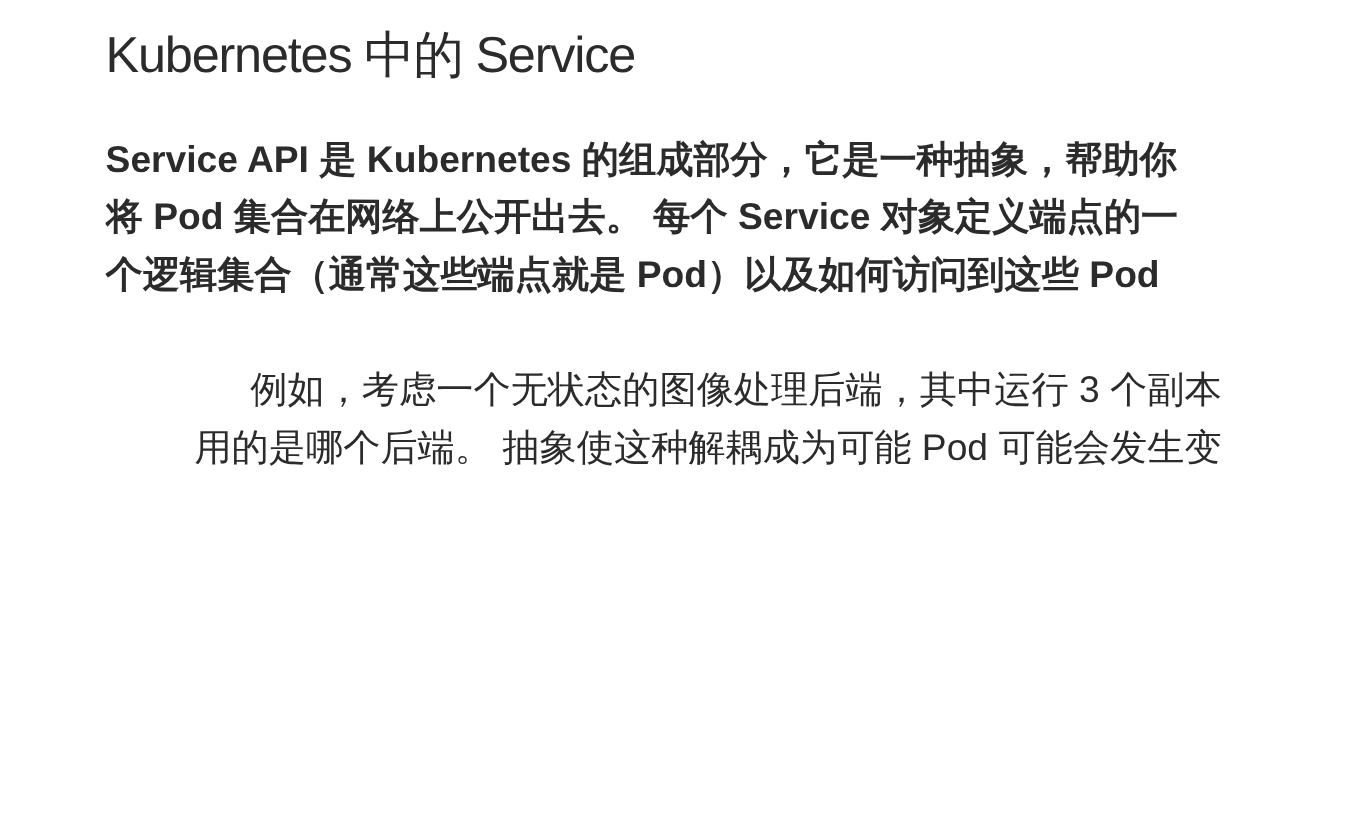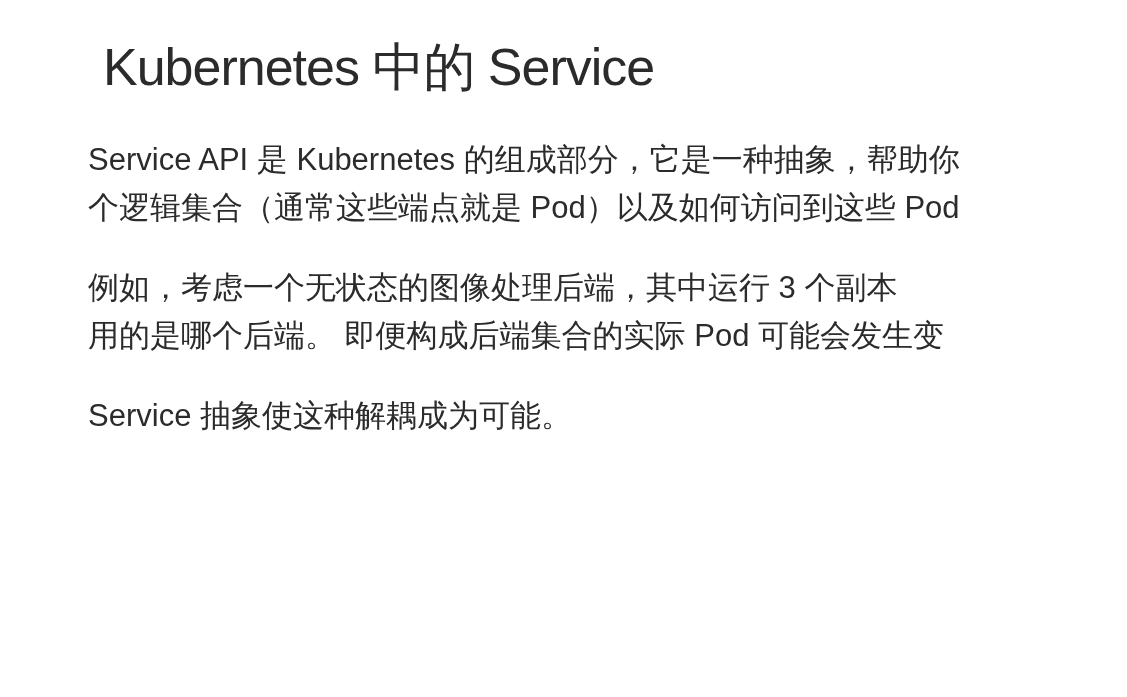--- a/index.html
+++ b/index.html
@@ -13,60 +13,60 @@
     overflow: hidden;
     font-family: "Liberation Sans", "DejaVu Sans", sans-serif;
     color: #2b2b2b;
     -webkit-font-smoothing: antialiased;
   }
   .page {
     box-sizing: border-box;
     padding: 21px 40px 0 88px;
   }
   .heading {
-    margin: 15px;
-    font-size: 52px;
+    margin: 0;
+    font-size: 42px;
     font-weight: 400;
     line-height: 1.2;
     letter-spacing: -1px;
     color: #2b2b2b;
     white-space: nowrap;
   }
   .para {
     font-size: 31px;
     font-weight: 400;
     line-height: 48px;
     color: #2b2b2b;
     max-width: 930px;
   }
   .heading + .para {
     margin-top: 38px;
+    font-weight: bold;
   }
   .para + .para {
-    margin-top: 32px;
+    margin-top: 48px;
+    text-align: right;
   }
   .line {
     white-space: pre;
     overflow: hidden;
   }
 </style>
 </head>
 <body>
 
 <div class="page">
 
   <h1 class="heading">Kubernetes 中的 Service</h1>
 
   <div class="para">
     <div class="line">Service API 是 Kubernetes 的组成部分，它是一种抽象，帮助你</div>
+    <div class="line">将 Pod 集合在网络上公开出去。 每个 Service 对象定义端点的一</div>
     <div class="line">个逻辑集合（通常这些端点就是 Pod）以及如何访问到这些 Pod</div>
   </div>
 
   <div class="para">
     <div class="line">例如，考虑一个无状态的图像处理后端，其中运行 3 个副本</div>
-    <div class="line">用的是哪个后端。 即便构成后端集合的实际 Pod 可能会发生变</div>
+    <div class="line">用的是哪个后端。 抽象使这种解耦成为可能 Pod 可能会发生变</div>
   </div>
 
-  <div class="para">
-    <div class="line">Service 抽象使这种解耦成为可能。</div>
-  </div>
 
 </div>
 
 </body></html>

